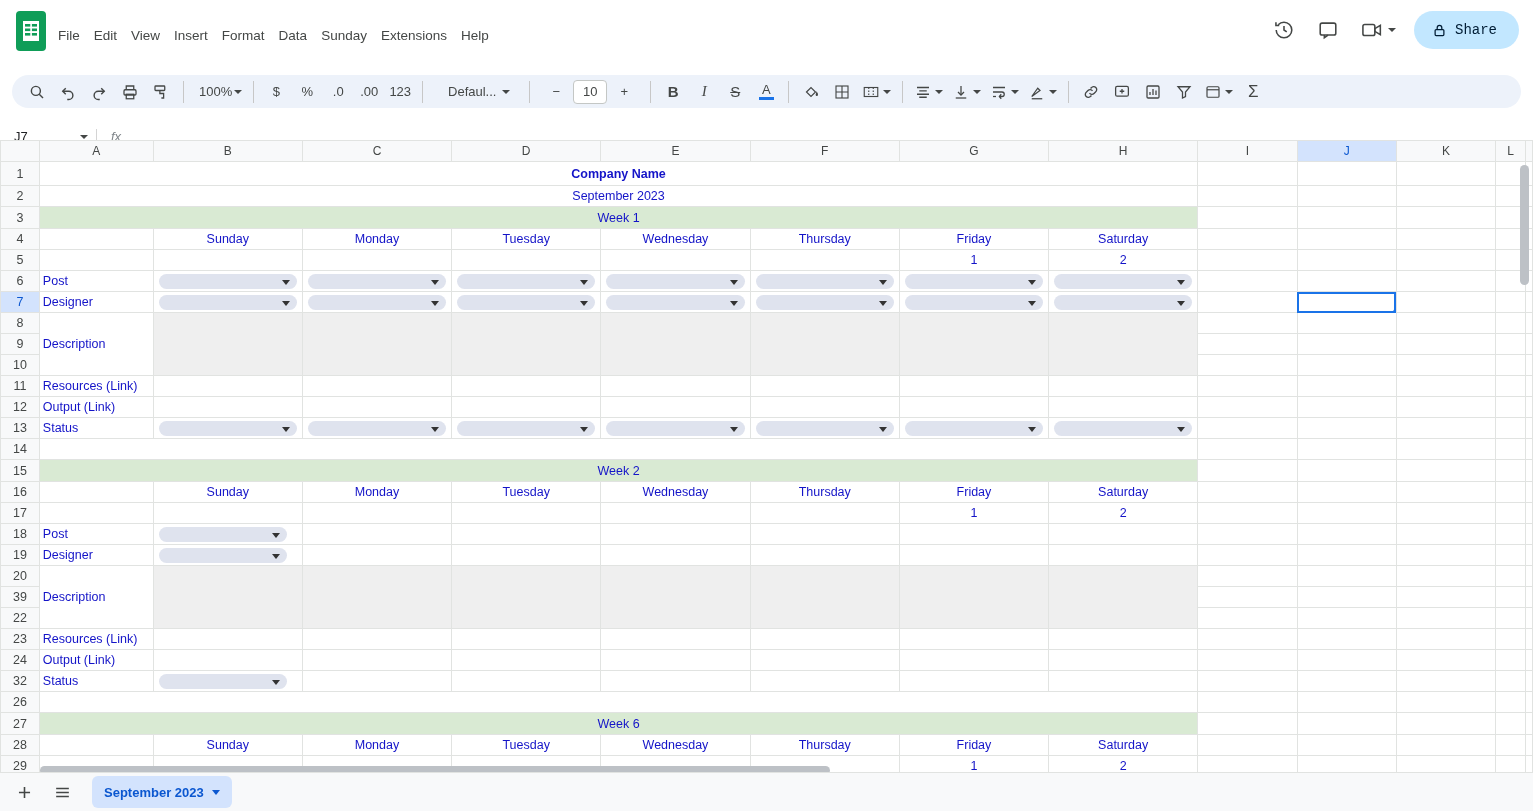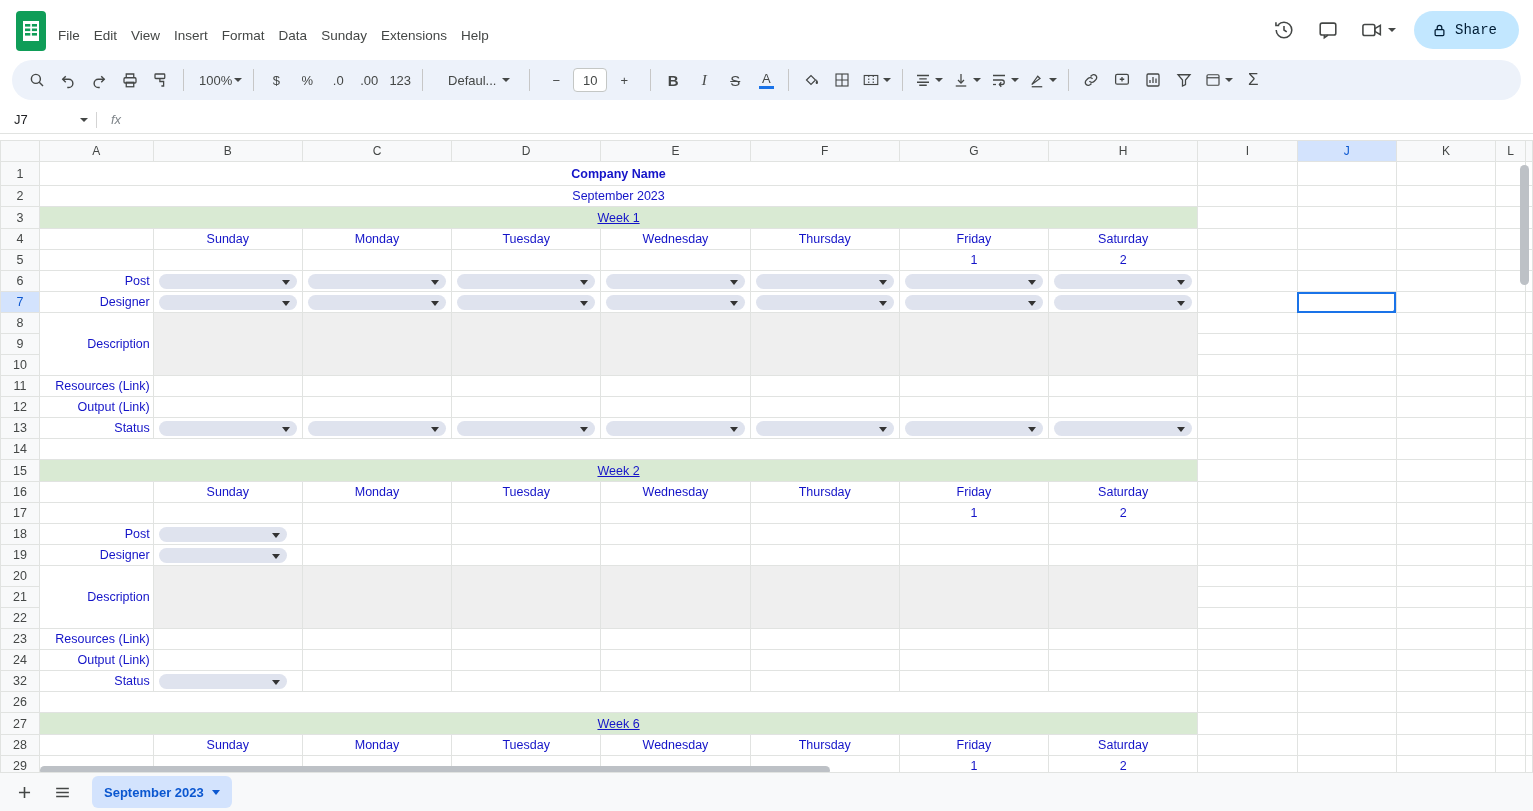--- a/index.html
+++ b/index.html
@@ -62,21 +62,21 @@
     height: 38px; padding: 0 22px 0 18px;
     background: #c2e7ff; color:#001d35;
     border-radius: 19px; font-size: 14px; cursor:pointer;
     margin-left: 6px;
     font-family: Liberation Mono, monospace;
   }
 
   
   .toolbar {
     display: flex; align-items: center;
-    height: 40px; margin: 0 12px;
+    height: 33px; margin: 15px 12px;
     background: #edf2fa; border-radius: 20px;
     padding: 0 10px; gap: 1px;
     position: relative;
   }
   .tb-item {
     height: 30px; min-width: 30px; border-radius: 4px;
     display:flex; align-items:center; justify-content:center;
     color:#444746; font-size: 13px; cursor:pointer; padding: 0 4px;
   }
   .tb-sep { width: 1px; height: 22px; background: #c7c7c7; margin: 0 6px; }
@@ -126,24 +126,24 @@
   .rowhead {
     width: 39px; height: 21px; background:#f8f9fa; color:#444746;
     text-align:center; font-size:11.5px; font-weight: normal;
   }
   .sel-head { background:#d3e3fd !important; color:#0b57d0 !important; }
   .cell { background:#fff; height: 21px; }
   .blue { color: #1414c8; }
   .center { text-align:center; }
   .bold { font-weight: bold; }
   .weekband {
-    background:#d9ead3; color:#1414c8; text-align:center; font-weight:normal;text-decoration:underline;
+    background:#d9ead3; color:#1414c8; text-align:center; font-weight:normal;
   }
   .dayhdr { color:#1414c8; text-align:center; }
-  .label { color:#1414c8; text-align:right; }
+  .label { color:#1414c8; text-align:left; }
   .gray { background:#efefef; }
   .selected-cell {
     outline: 2px solid #1a73e8; outline-offset:-2px; position:relative;
   }
   .selected-cell::after{
     content:""; position:absolute; right:-4px; bottom:-4px;
     width:7px;height:7px;border-radius:50%;background:#1a73e8;
   }
   .dd {
     display: block; position: relative;
@@ -769,21 +769,21 @@
       <td class="cell gray" rowspan="3"></td>
       <td class="cell gray" rowspan="3"></td>
       <td class="cell gray" rowspan="3"></td>
       <td class="cell"></td>
       <td class="cell"></td>
       <td class="cell"></td>
       <td class="cell"></td>
       <td class="cell"></td>
     </tr>
     <tr>
-      <th class="rowhead">21</th>
+      <th class="rowhead">39</th>
       <td class="cell"></td>
       <td class="cell"></td>
       <td class="cell"></td>
       <td class="cell"></td>
       <td class="cell"></td>
     </tr>
     <tr>
       <th class="rowhead">22</th>
       <td class="cell"></td>
       <td class="cell"></td>

